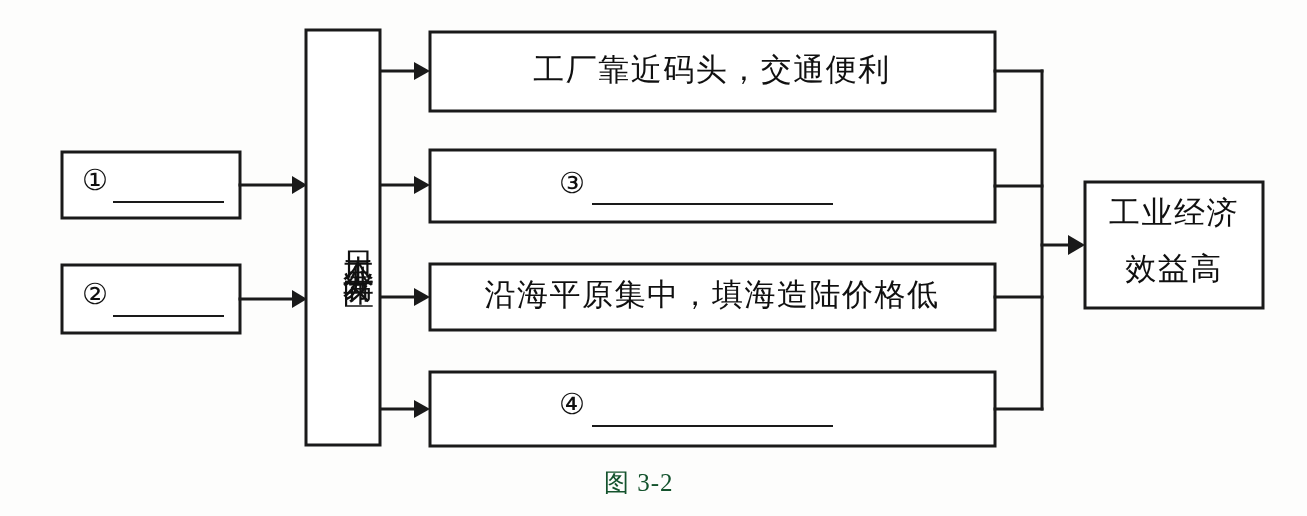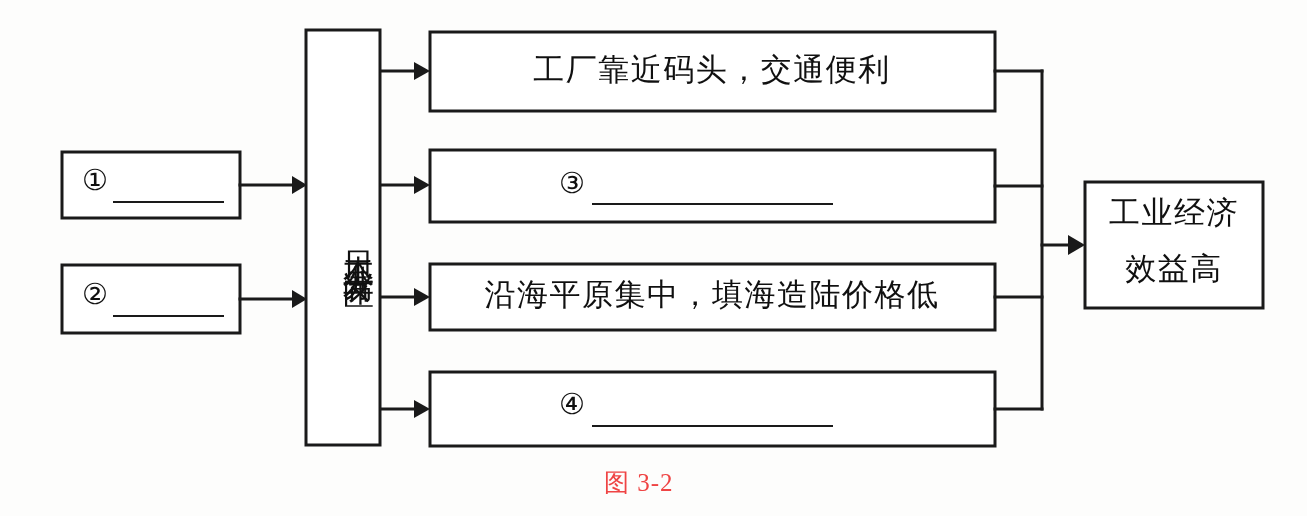--- a/index.html
+++ b/index.html
@@ -73,21 +73,21 @@
     color: #101010;
     letter-spacing: 5px;
     line-height: 1;
     text-align: center;
     white-space: nowrap;
   }
   .caption {
     position: absolute;
     font-family: "Liberation Serif", "DejaVu Serif", serif;
     font-size: 25px;
-    color: #ef4444;
+    color: #14532d;
     white-space: nowrap;
     letter-spacing: 1px;
   }
 </style>
 </head>
 <body>
 
 <div id="diagram-root">
 
   <svg class="flow-svg" viewBox="0 0 1307 516">

